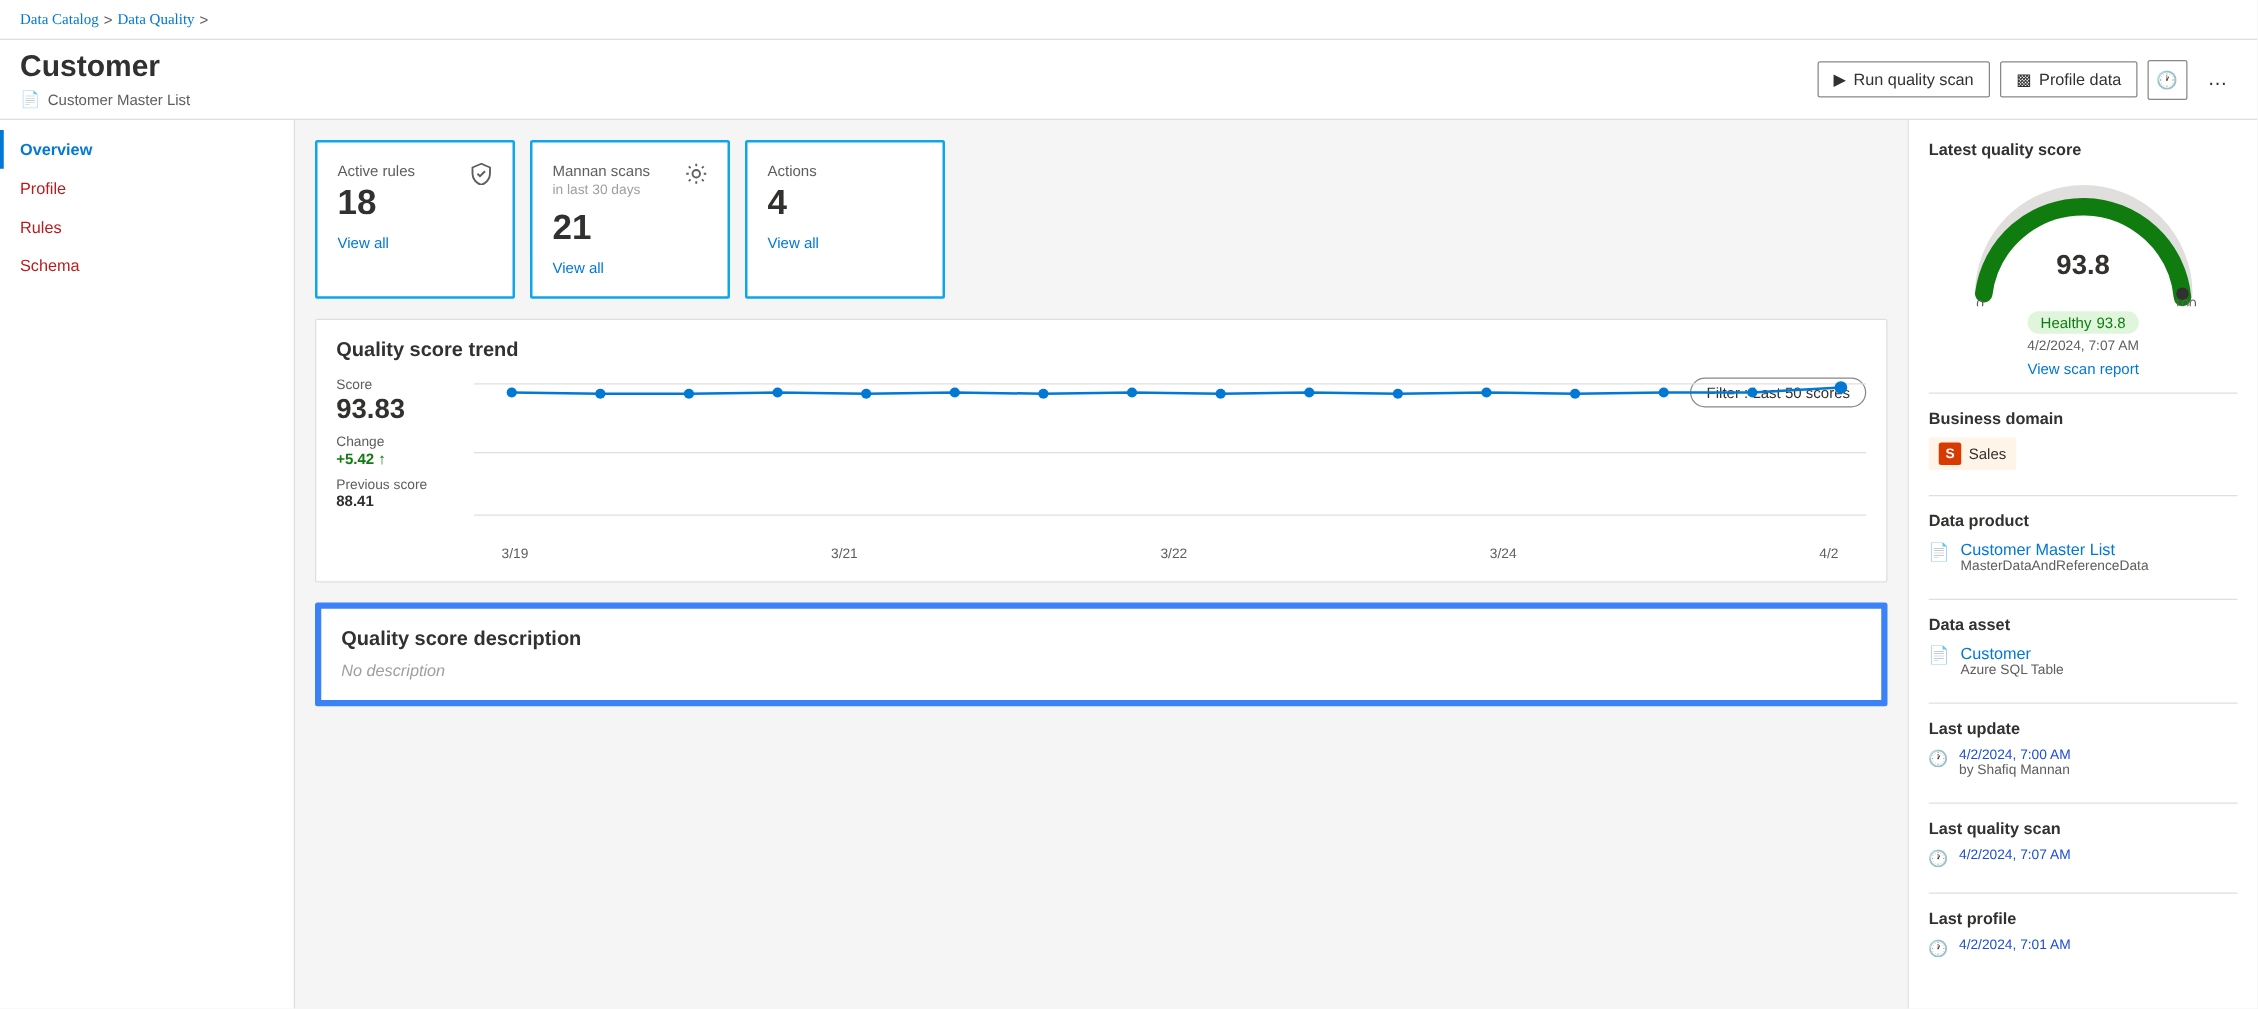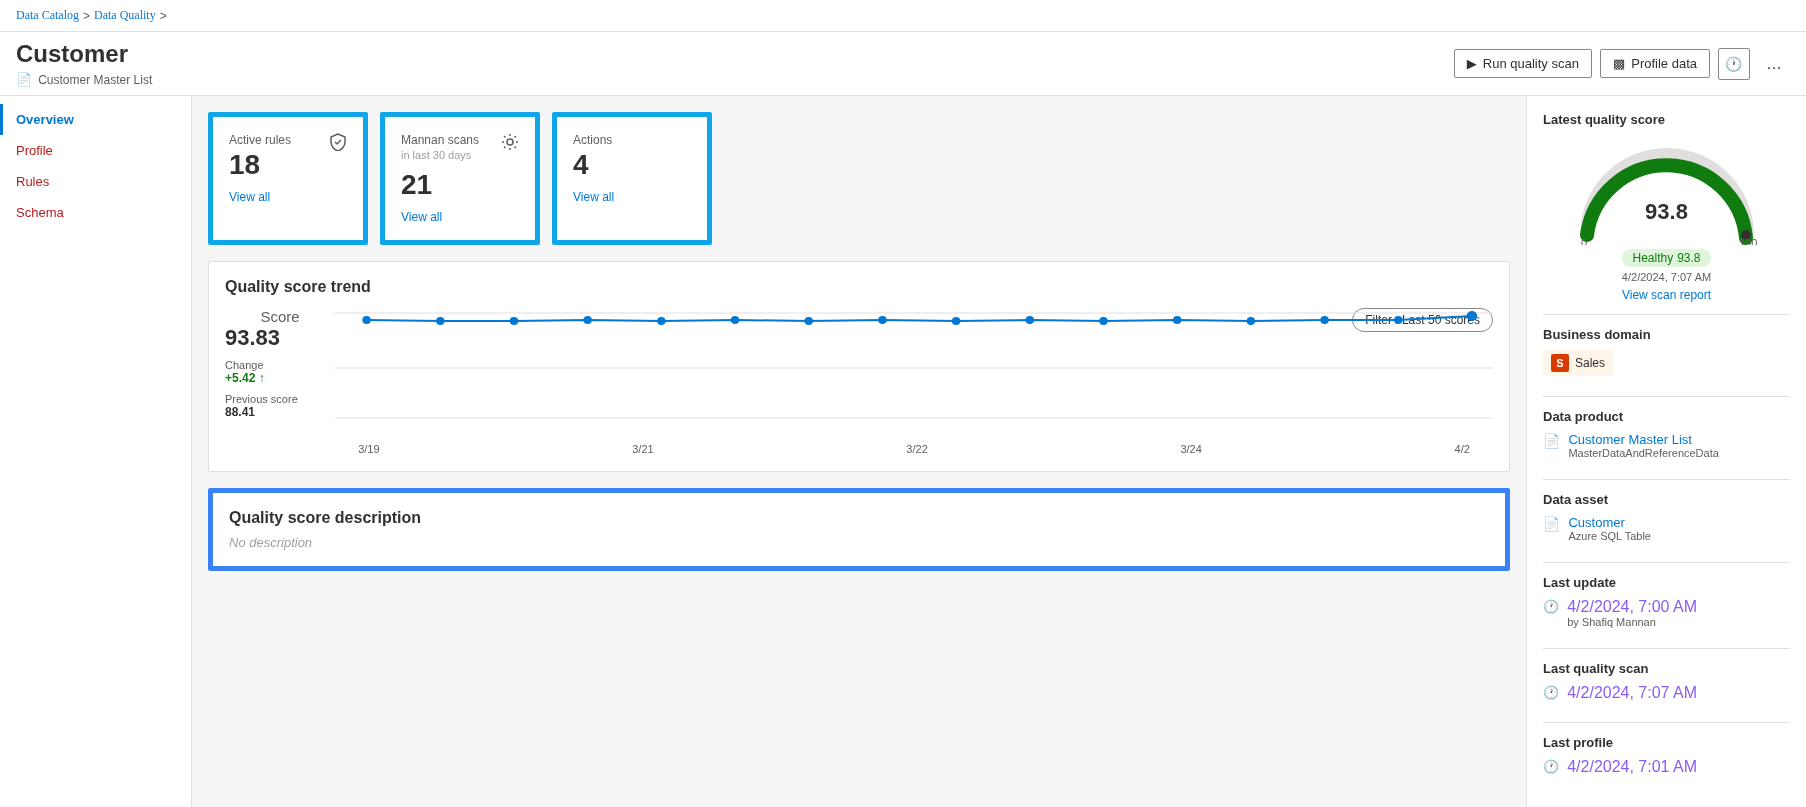--- a/index.html
+++ b/index.html
@@ -97,21 +97,21 @@
 
     
     .main-layout {
       display: flex;
       flex: 1;
       overflow: hidden;
     }
 
     
     .left-nav {
-      width: 192px;
+      width: 236px;
       background: #fff;
       border-right: 1px solid #e1dfdd;
       padding: 8px 0;
       flex-shrink: 0;
     }
     .nav-item {
       padding: 8px 16px;
       cursor: pointer;
       color: #b91c1c;
       font-size: 13px;
@@ -142,21 +142,21 @@
     }
 
     
     .stat-cards {
       display: flex;
       gap: 12px;
       margin-bottom: 16px;
     }
     .stat-card {
       background: #fff;
-      border: 5px solid #0ea5e9;
+      border: 2px solid #0ea5e9;
       border-radius: 2px;
       padding: 16px;
       min-width: 160px;
       position: relative;
     }
     .stat-card-title {
       font-size: 12px;
       color: #605e5c;
       margin-bottom: 2px;
     }
@@ -195,21 +195,21 @@
     }
     .chart-section-title {
       font-size: 16px;
       font-weight: 600;
       margin-bottom: 12px;
     }
     .chart-wrapper {
       position: relative;
       width: 100%;
     }
-    .score-label { font-size: 15px; color: #605e5c; text-align: center; }
+    .score-label { font-size: 11px; color: #605e5c; }
     .score-value { font-size: 22px; font-weight: 600; }
     .change-label { font-size: 11px; color: #605e5c; margin-top: 8px; }
     .change-value { font-size: 12px; color: #107c10; font-weight: 600; }
     .prev-label { font-size: 11px; color: #605e5c; margin-top: 8px; }
     .prev-value { font-size: 12px; font-weight: 700; }
 
     .chart-filter-btn {
       position: absolute;
       top: 0;
       right: 0;
@@ -354,21 +354,21 @@
       color: #605e5c;
     }
 
     
     .time-row {
       display: flex;
       align-items: flex-start;
       gap: 8px;
     }
     .time-icon { color: #605e5c; font-size: 13px; margin-top: 1px; }
-    .time-text { font-size: 16px; color: #8b5cf6; }
+    .time-text { font-size: 11px; color: #1d4ed8; }
     .time-sub { font-size: 11px; color: #605e5c; }
 
     .divider {
       border: none;
       border-top: 1px solid #e1dfdd;
       margin: 12px 0;
     }
   </style>
 </head>
 <body>

